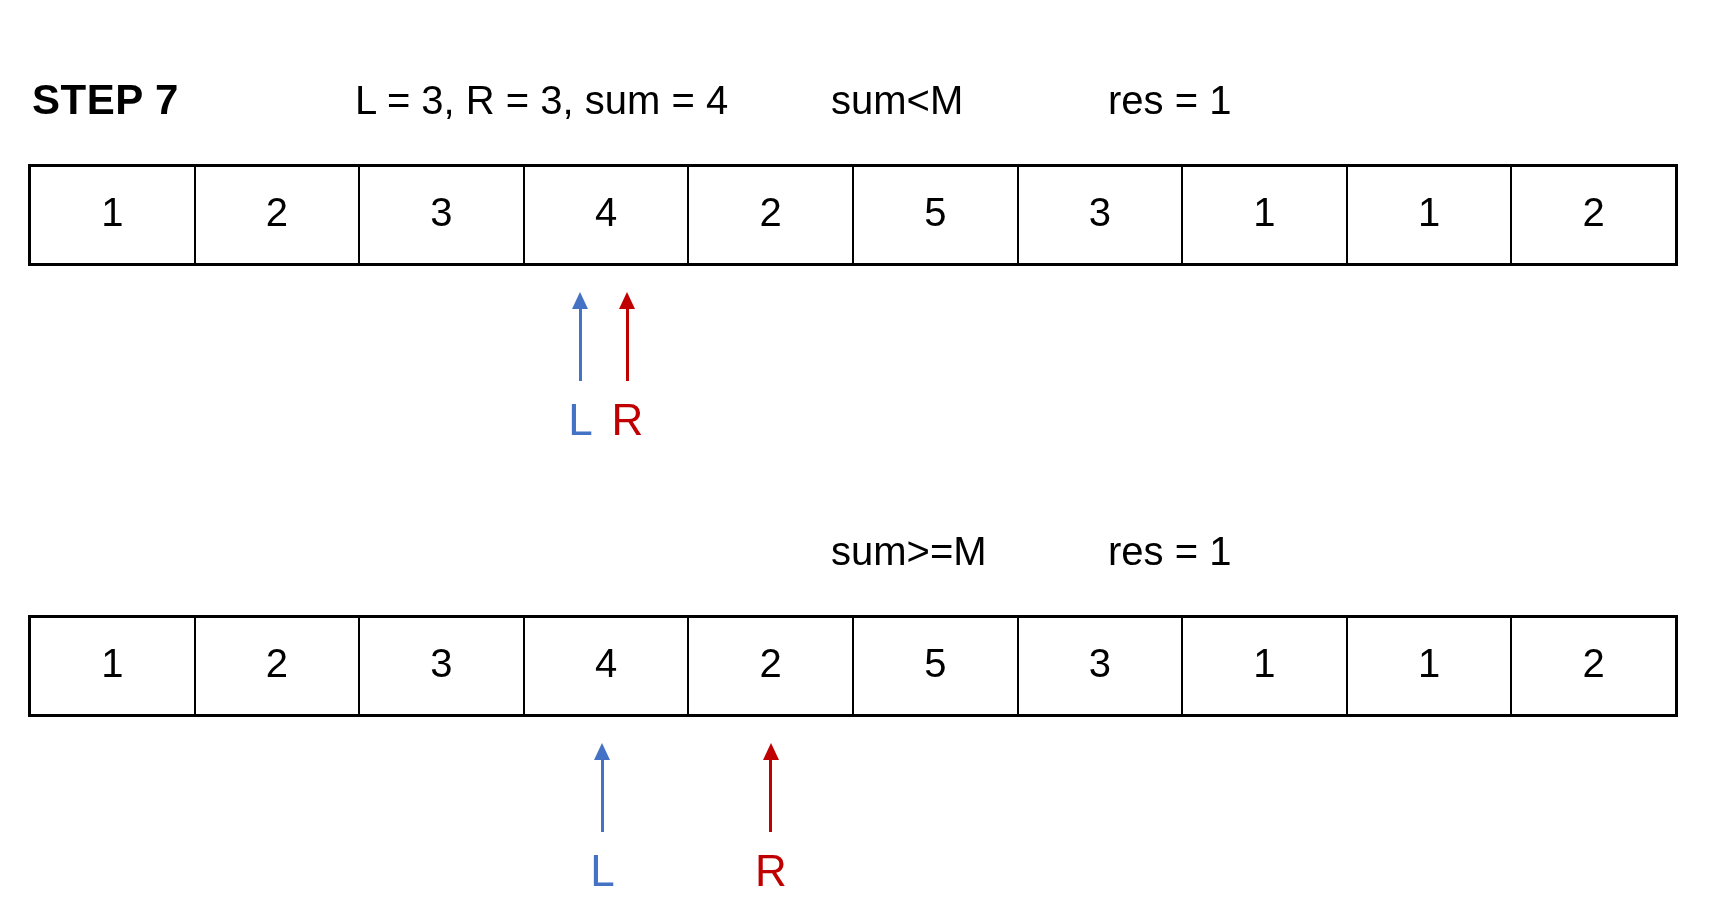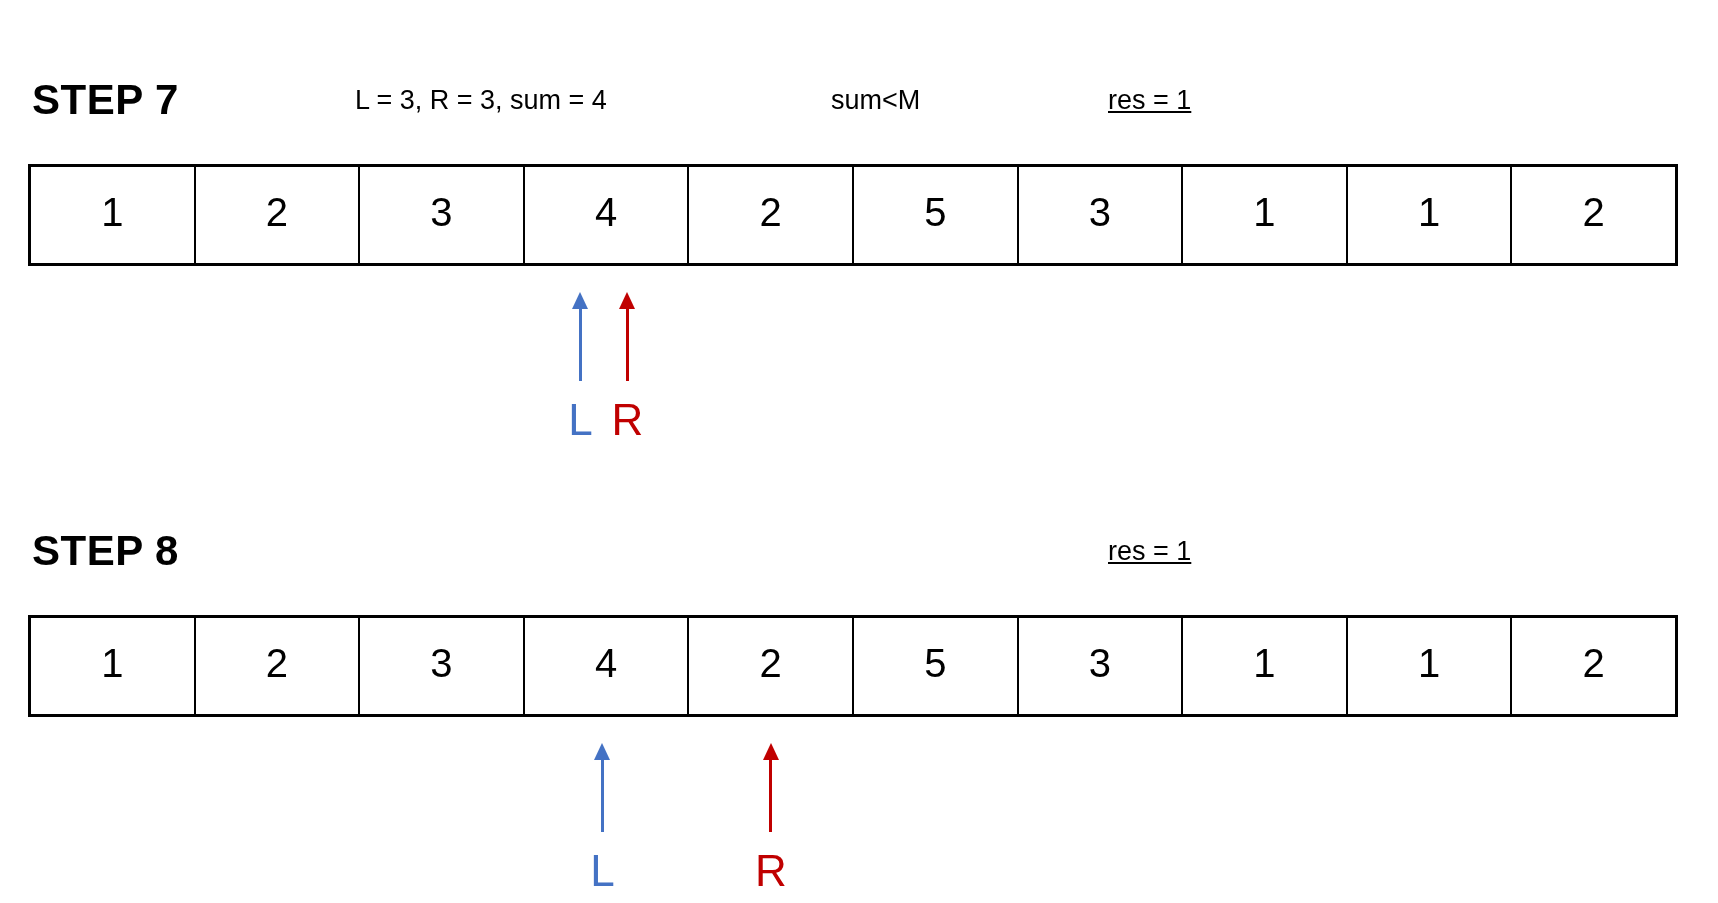--- a/index.html
+++ b/index.html
@@ -19,27 +19,27 @@
     width: 1718px;
     height: 454px;
   }
   .step-section.first { top: 0; }
   .step-section.second { top: 451px; }
 
   .hdr-item {
     position: absolute;
     top: 42px;
     line-height: 44px;
-    font-size: 27px;
+    font-size: 40px;
     white-space: nowrap;
   }
   .hdr-title { left: 32px; font-weight: bold; font-size: 42px; letter-spacing: 0.5px; }
   .hdr-state { left: 355px; }
   .hdr-cond  { left: 831px; }
-  .hdr-res   { left: 1108px; text-decoration: underline; }
+  .hdr-res   { left: 1108px; }
 
   .array-row {
     position: absolute;
     left: 28px;
     top: 128px;
     width: 1650px;
     height: 102px;
     border: 3px solid #000000;
     box-sizing: border-box;
     display: flex;
@@ -111,21 +111,21 @@
       </div>
       <span class="pointer-label" style="left: 580.4px; color: rgb(68, 114, 196);">L</span>
       <div class="pointer-arrow" style="left: 627.4px; color: rgb(192, 0, 0);">
         <div class="arrow-head"></div>
         <div class="arrow-stem"></div>
       </div>
       <span class="pointer-label" style="left: 627.4px; color: rgb(192, 0, 0);">R</span>
     </section>
 
   <section class="step-section second">
-    <span class="hdr-item hdr-title">STEP 8</span>
+    <span class="hdr-item hdr-cond">sum&gt;=M</span>
     <span class="hdr-item hdr-res">res = 1</span>
     <div class="array-row">
         <div class="array-cell">1</div>
         <div class="array-cell">2</div>
         <div class="array-cell">3</div>
         <div class="array-cell">4</div>
         <div class="array-cell">2</div>
         <div class="array-cell">5</div>
         <div class="array-cell">3</div>
         <div class="array-cell">1</div>

